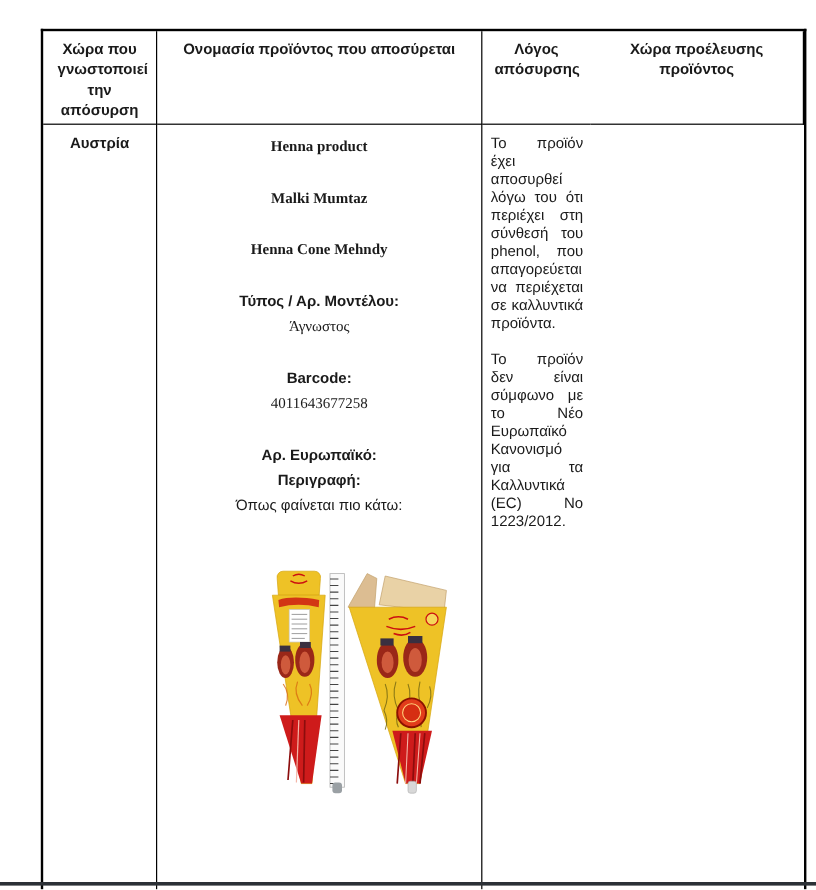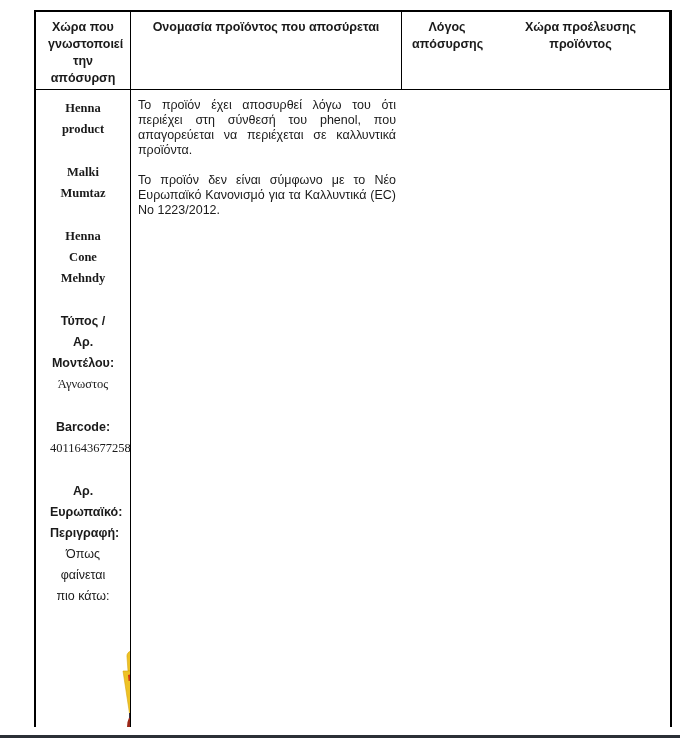--- a/index.html
+++ b/index.html
@@ -1,20 +1,20 @@
 <!DOCTYPE html>
 <html><head>
 <meta charset="utf-8">
 <style>
   html,body{margin:0;padding:0;background:#ffffff;}
   body{width:680px;height:742px;position:relative;overflow:hidden;
        font-family:"Liberation Sans","DejaVu Sans",sans-serif;color:#1a1a1a;}
   .page{position:absolute;inset:0;background:#fff;}
 
-  .doc-table{position:absolute;left:34px;top:10px;width:638px;height:717px;
+  .doc-table{position:absolute;left:34px;top:24px;width:638px;height:717px;
              display:grid;grid-template-columns:95px 271px 90px 1fr;
              grid-template-rows:78px 1fr;
              border:2px solid #000;border-bottom:none;box-sizing:border-box;}
   .cell{box-sizing:border-box;border-right:1px solid #000;overflow:hidden;}
   .cell.last{border-right:none;}
   .hdr{border-bottom:1px solid #000;font-weight:bold;font-size:12.5px;
        line-height:17px;text-align:center;padding:7px 10px 0;}
   .hdr.c1{padding:7px 12px 0;}
   .body-cell{padding-top:8px;font-size:12.5px;}
 
@@ -38,20 +38,23 @@
 
 <div class="page">
 
   <div class="doc-table">
 
     <div class="cell hdr c1">Χώρα που γνωστοποιεί την απόσυρση</div>
     <div class="cell hdr">Ονομασία προϊόντος που αποσύρεται</div>
     <div class="cell hdr last">Λόγος απόσυρσης</div>
     <div class="cell hdr">Χώρα προέλευσης προϊόντος</div>
 
+    <div class="cell body-cell">
+      <div class="country">Αυστρία</div>
+    </div>
 
     <div class="cell body-cell prod">
       <p class="b gap">Henna product</p>
       <p class="b gap">Malki Mumtaz</p>
       <p class="b gap">Henna Cone Mehndy</p>
       <p class="b">Τύπος / Αρ. Μοντέλου:</p>
       <p class="gap">Άγνωστος</p>
       <p class="b">Barcode:</p>
       <p class="gap">4011643677258</p>
       <p class="b">Αρ. Ευρωπαϊκό:</p>

